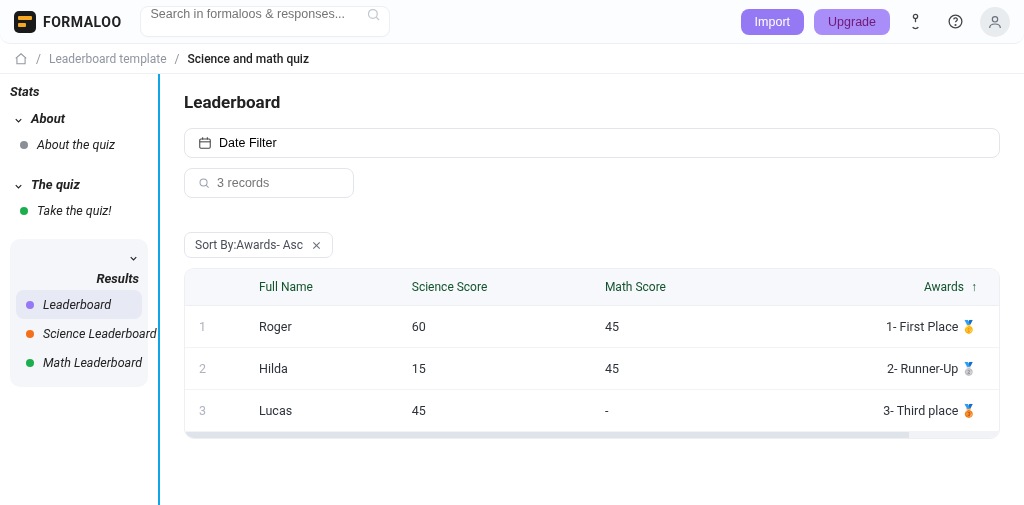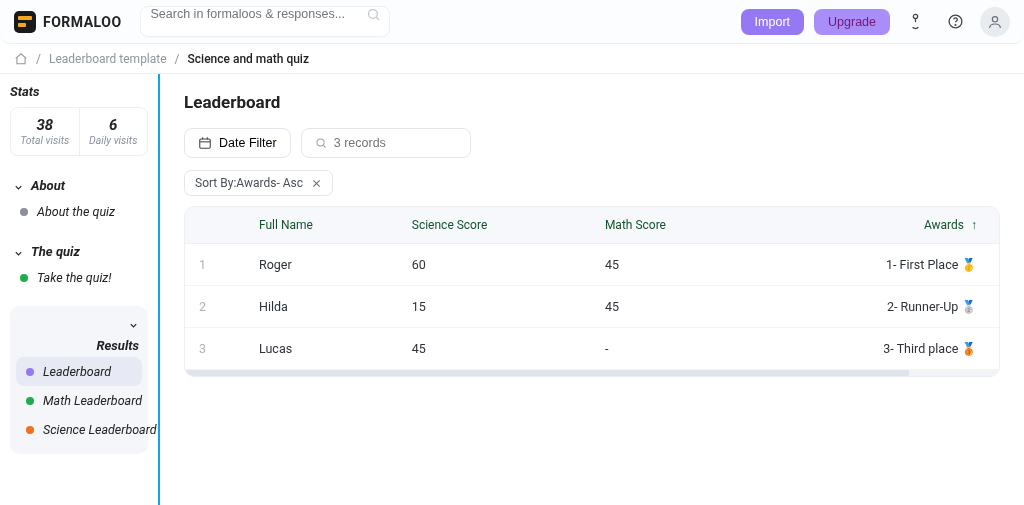--- a/index.html
+++ b/index.html
@@ -34,21 +34,21 @@
 .dot{ width:8px; height:8px; border-radius:50%; flex:0 0 8px;}
 .d-gray{background:#8a8f98;}
 .d-green{background:#1cae4e;}
 .d-purple{background:#9579f4;}
 .d-orange{background:#f46f1c;}
 .results-box { background:#f4f6fa; border-radius:10px; padding:10px 6px;}
 .results-box .sec-head{ padding-left:8px;flex-direction:column;}
 .sec-item.active { background:#e7e9f4;}
 .main { flex:1; padding:18px 24px; overflow:auto;}
 .main h1 { font-size:17px; font-weight:700; margin-bottom:16px;}
-.toolbar { display:flex; gap:10px; margin-bottom:12px;}
+.toolbar { display:flex; gap:10px; margin-bottom:24px;flex-direction:column;}
 .out-btn { border:1px solid #e2e6ec; background:#fff; border-radius:8px; padding:7px 13px; font-size:12.5px; display:flex; align-items:center; gap:7px; cursor:pointer;}
 .search-records{ position:relative;}
 .toolbar .spacer{flex:1;}
 .chip { display:inline-flex; align-items:center; gap:8px; border:1px solid #e2e6ec; border-radius:7px; padding:5px 10px; font-size:12px; color:#4a4f59; background:#fff;}
 .chip .x{ cursor:pointer; color:#6a707c;}
 .table-wrap{ border:1px solid #eceff3; border-radius:10px; overflow:hidden; margin-top:10px;}
 table { width:100%; border-collapse:collapse; font-size:12.5px;}
 thead th { text-align:left; background:#f6f8fb; padding:11px 14px; font-weight:400; color:#14532d; border-bottom:1px solid #eceff3; font-size:12px;}
 tbody td { padding:13px 14px; border-bottom:1px solid #f1f3f7; color:#2e323a;}
 tbody td.row-idx{ color:#adb3be; width:50px;}
@@ -112,30 +112,20 @@
   </span>
   <span>/</span>
   <a href="#">Leaderboard template</a>
   <span>/</span>
   <span class="current">Science and math quiz</span>
 </div>
 
 <div class="shell">
   <aside class="sidebar">
     <div class="stats-title">Stats</div>
-    <div class="stats-row">
-      <div class="stat">
-        <div class="stat-num">38</div>
-        <div class="stat-lbl">Total visits</div>
-      </div>
-      <div class="stat">
-        <div class="stat-num">6</div>
-        <div class="stat-lbl">Daily visits</div>
-      </div>
-    </div>
 
     <div class="section">
       <div class="sec-head">
         <svg width="11" height="11" viewBox="0 0 24 24" fill="none" stroke="#222" stroke-width="2.5">
             <polyline points="6 9 12 15 18 9"></polyline>
           </svg>
         <span>About</span>
       </div>
       <div class="sec-item">
         <span class="dot d-gray"></span>
@@ -161,26 +151,26 @@
         <svg width="11" height="11" viewBox="0 0 24 24" fill="none" stroke="#222" stroke-width="2.5">
             <polyline points="6 9 12 15 18 9"></polyline>
           </svg>
         <span>Results</span>
       </div>
       <div class="sec-item active">
         <span class="dot d-purple"></span>
         <span>Leaderboard</span>
       </div>
       <div class="sec-item">
+        <span class="dot d-orange"></span>
+        <span>Science Leaderboard</span>
+      </div>
+      <div class="sec-item">
         <span class="dot d-green"></span>
         <span>Math Leaderboard</span>
-      </div>
-      <div class="sec-item">
-        <span class="dot d-orange"></span>
-        <span>Science Leaderboard</span>
       </div>
     </div>
   </aside>
 
   <main class="main">
     <h1>Leaderboard</h1>
 
     <div class="toolbar">
       <button class="out-btn">
         <svg width="14" height="14" viewBox="0 0 24 24" fill="none" stroke="#444" stroke-width="1.8">

